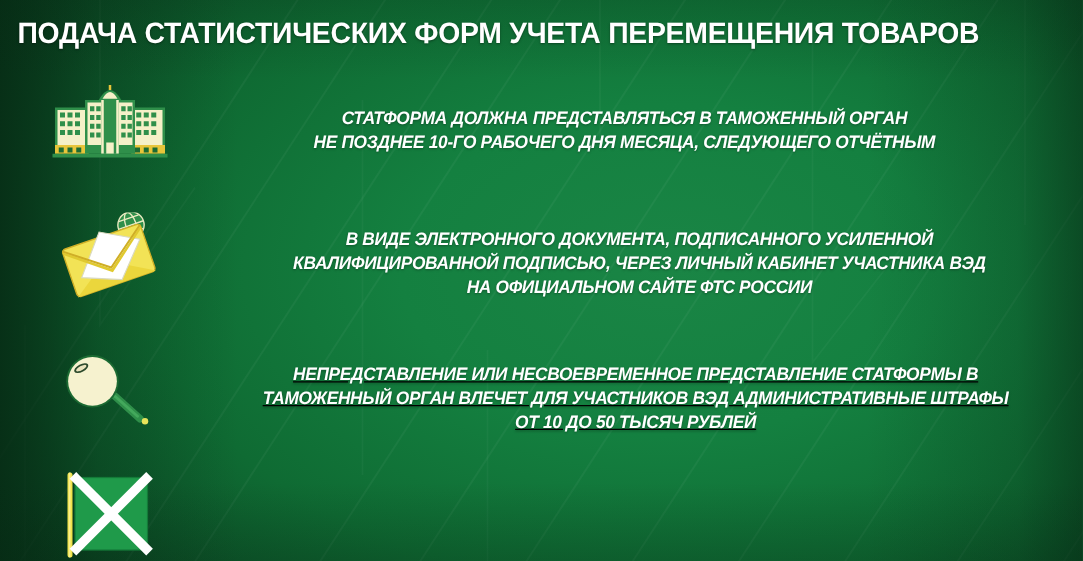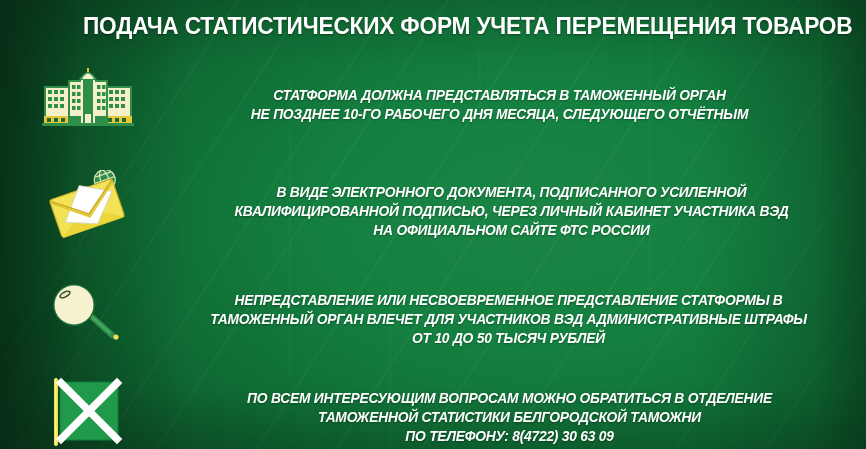--- a/index.html
+++ b/index.html
@@ -46,21 +46,21 @@
   .bg-lines svg { display:block; width:100%; height:100%; }
 
   
   .title-band {
     position: absolute;
     left: 0; top: 0;
     width: 866px;
     height: 52px;
     display: flex;
     align-items: center;
-    justify-content: flex-end;
+    justify-content: flex-start;
   }
   .title-text {
     color: #ffffff;
     font-size: 23.5px;
     font-weight: bold;
     letter-spacing: -0.2px;
     white-space: nowrap;
     transform: scaleX(0.965);
     text-shadow: 0 1px 2px rgba(0,0,0,0.40);
     font-family: "Liberation Sans", "DejaVu Sans", sans-serif;
@@ -100,21 +100,21 @@
     white-space: pre-line;
   }
 
   #row1 { top: 60px;  height: 78px; }
   #row2 { top: 160px; height: 92px; }
   #row3 { top: 268px; height: 92px; }
   #row4 { top: 372px; height: 80px; }
 
   #row1 .row-body { padding-left: 4px; padding-right: 46px; }
   #row2 .row-body { padding-left: 0px;  padding-right: 18px; }
-  #row3 .row-body { padding-left: 0px;  padding-right: 24px; }
+  #row3 .row-body { padding-left: 0px;  padding-right: 24px; text-decoration: underline; }
   #row4 .row-body { padding-left: 10px; padding-right: 32px; }
 
   .icon-svg { display: block; }
 </style>
 </head>
 <body>
 
 <div id="poster">
 
   <div class="bg-base"></div>
@@ -306,20 +306,15 @@
 
         <rect x="20" y="6" width="58" height="58" fill="#1f9a4a"></rect>
         <rect x="20" y="6" width="58" height="58" fill="none" stroke="#147a38" stroke-width="1"></rect>
 
         <g stroke="#ffffff" stroke-width="7.5" stroke-linecap="square">
           <line x1="21" y1="7" x2="77" y2="63"></line>
           <line x1="77" y1="7" x2="21" y2="63"></line>
         </g>
       </svg>
     </div>
-    <div class="row-body">
-      <div class="row-text">ПО ВСЕМ ИНТЕРЕСУЮЩИМ ВОПРОСАМ МОЖНО ОБРАТИТЬСЯ В ОТДЕЛЕНИЕ
-ТАМОЖЕННОЙ СТАТИСТИКИ БЕЛГОРОДСКОЙ ТАМОЖНИ
-ПО ТЕЛЕФОНУ: 8(4722) 30 63 09</div>
-    </div>
   </div>
 
 </div>
 
 </body></html>

